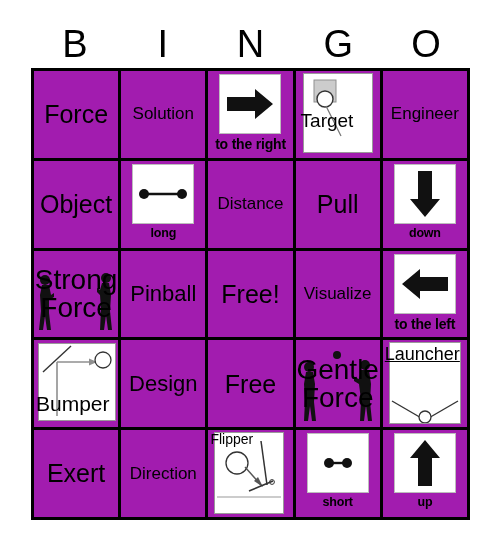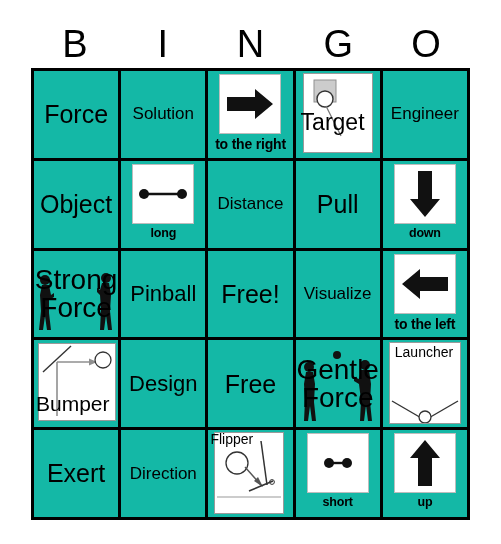--- a/index.html
+++ b/index.html
@@ -55,21 +55,21 @@
   }
   .cell {
     position: relative;
     border-right: 3px solid #000;
     border-bottom: 3px solid #000;
     box-sizing: border-box;
     overflow: hidden;
     display: flex;
     align-items: center;
     justify-content: center;
-    background: #14b8a6;
+    background: #a21caf;
   }
   
   .word {
     text-align: center;
     line-height: 1.05;
     padding: 0 2px;
     word-break: break-word;
   }
   .sz-xl  { font-size: 25px; }
   .sz-lg  { font-size: 22px; }
@@ -177,21 +177,21 @@
     </div>
 
     <div class="cell overlay-cell">
       <div class="overlay-img" style="left:7px; top:2px; width:70px; height:80px;">
         <svg width="68" height="78" viewBox="0 0 68 78" aria-hidden="true">
           <rect x="10" y="6" width="22" height="22" fill="#cccccc" stroke="#8f8f8f" stroke-width="1"></rect>
           <circle cx="21" cy="25" r="8" fill="#ffffff" stroke="#333333" stroke-width="1.4"></circle>
           <line x1="22" y1="32" x2="37" y2="62" stroke="#777777" stroke-width="1.3"></line>
         </svg>
       </div>
-      <div class="overlay-text" style="left:5px; top:40px; font-size:23px;">Target</div>
+      <div class="overlay-text" style="left:5px; top:40px; font-size:19px;">Target</div>
     </div>
 
     <div class="cell">
       <div class="word sz-md">Engineer</div>
     </div>
 
     <div class="cell">
       <div class="word sz-xl">Object</div>
     </div>
 
@@ -315,21 +315,21 @@
     </div>
 
     <div class="cell overlay-cell">
       <div class="overlay-img" style="left:6px; top:2px; width:72px; height:82px;">
         <svg width="70" height="80" viewBox="0 0 70 80" aria-hidden="true">
           <line x1="2" y1="58" x2="33" y2="76" stroke="#333333" stroke-width="1.4"></line>
           <line x1="68" y1="58" x2="37" y2="76" stroke="#333333" stroke-width="1.4"></line>
           <circle cx="35" cy="74" r="6" fill="#ffffff" stroke="#333333" stroke-width="1.3"></circle>
         </svg>
       </div>
-      <div class="overlay-text" style="left:12px; top:5px; font-size:14px;">Launcher</div>
+      <div class="overlay-text" style="left:2px; top:5px; font-size:18px;text-decoration:underline;">Launcher</div>
     </div>
 
     <div class="cell">
       <div class="word sz-xl">Exert</div>
     </div>
 
     <div class="cell">
       <div class="word sz-md">Direction</div>
     </div>
 

